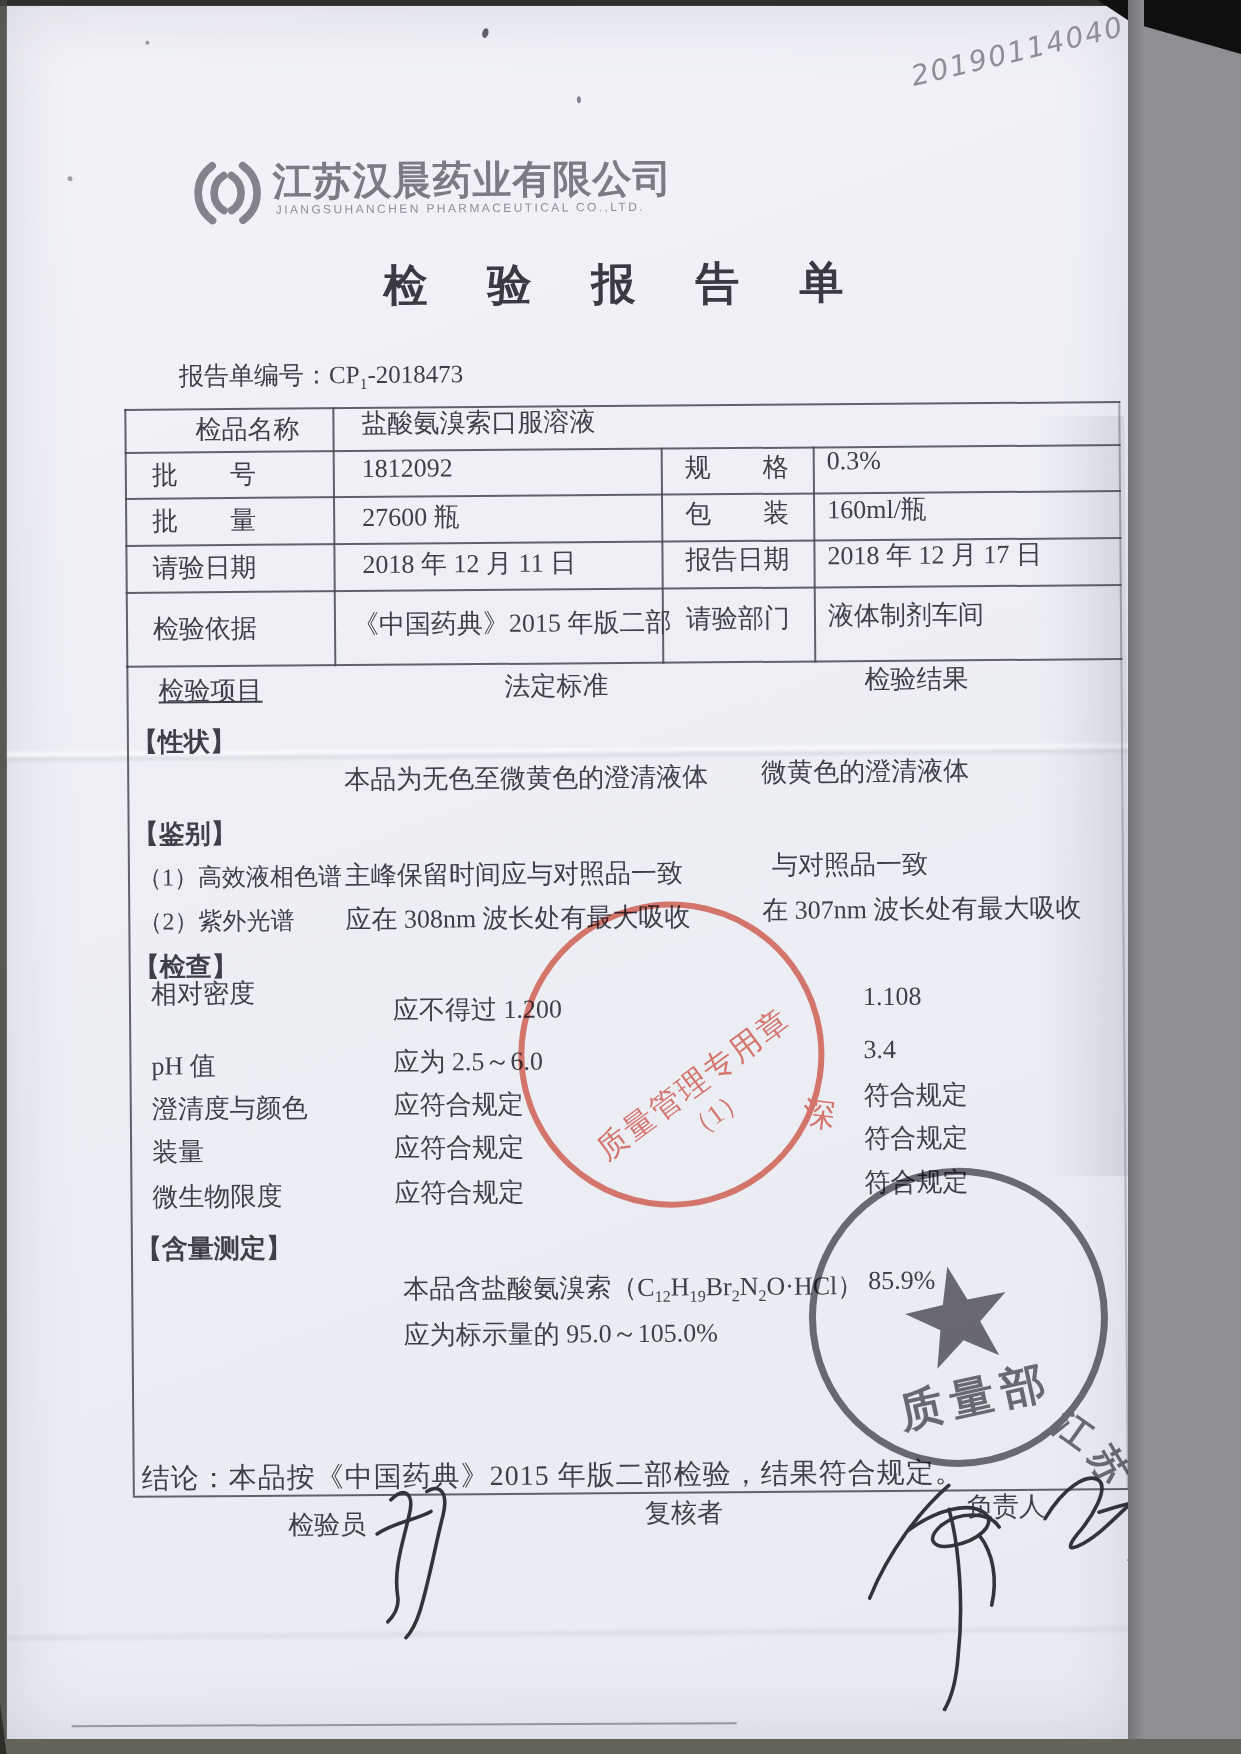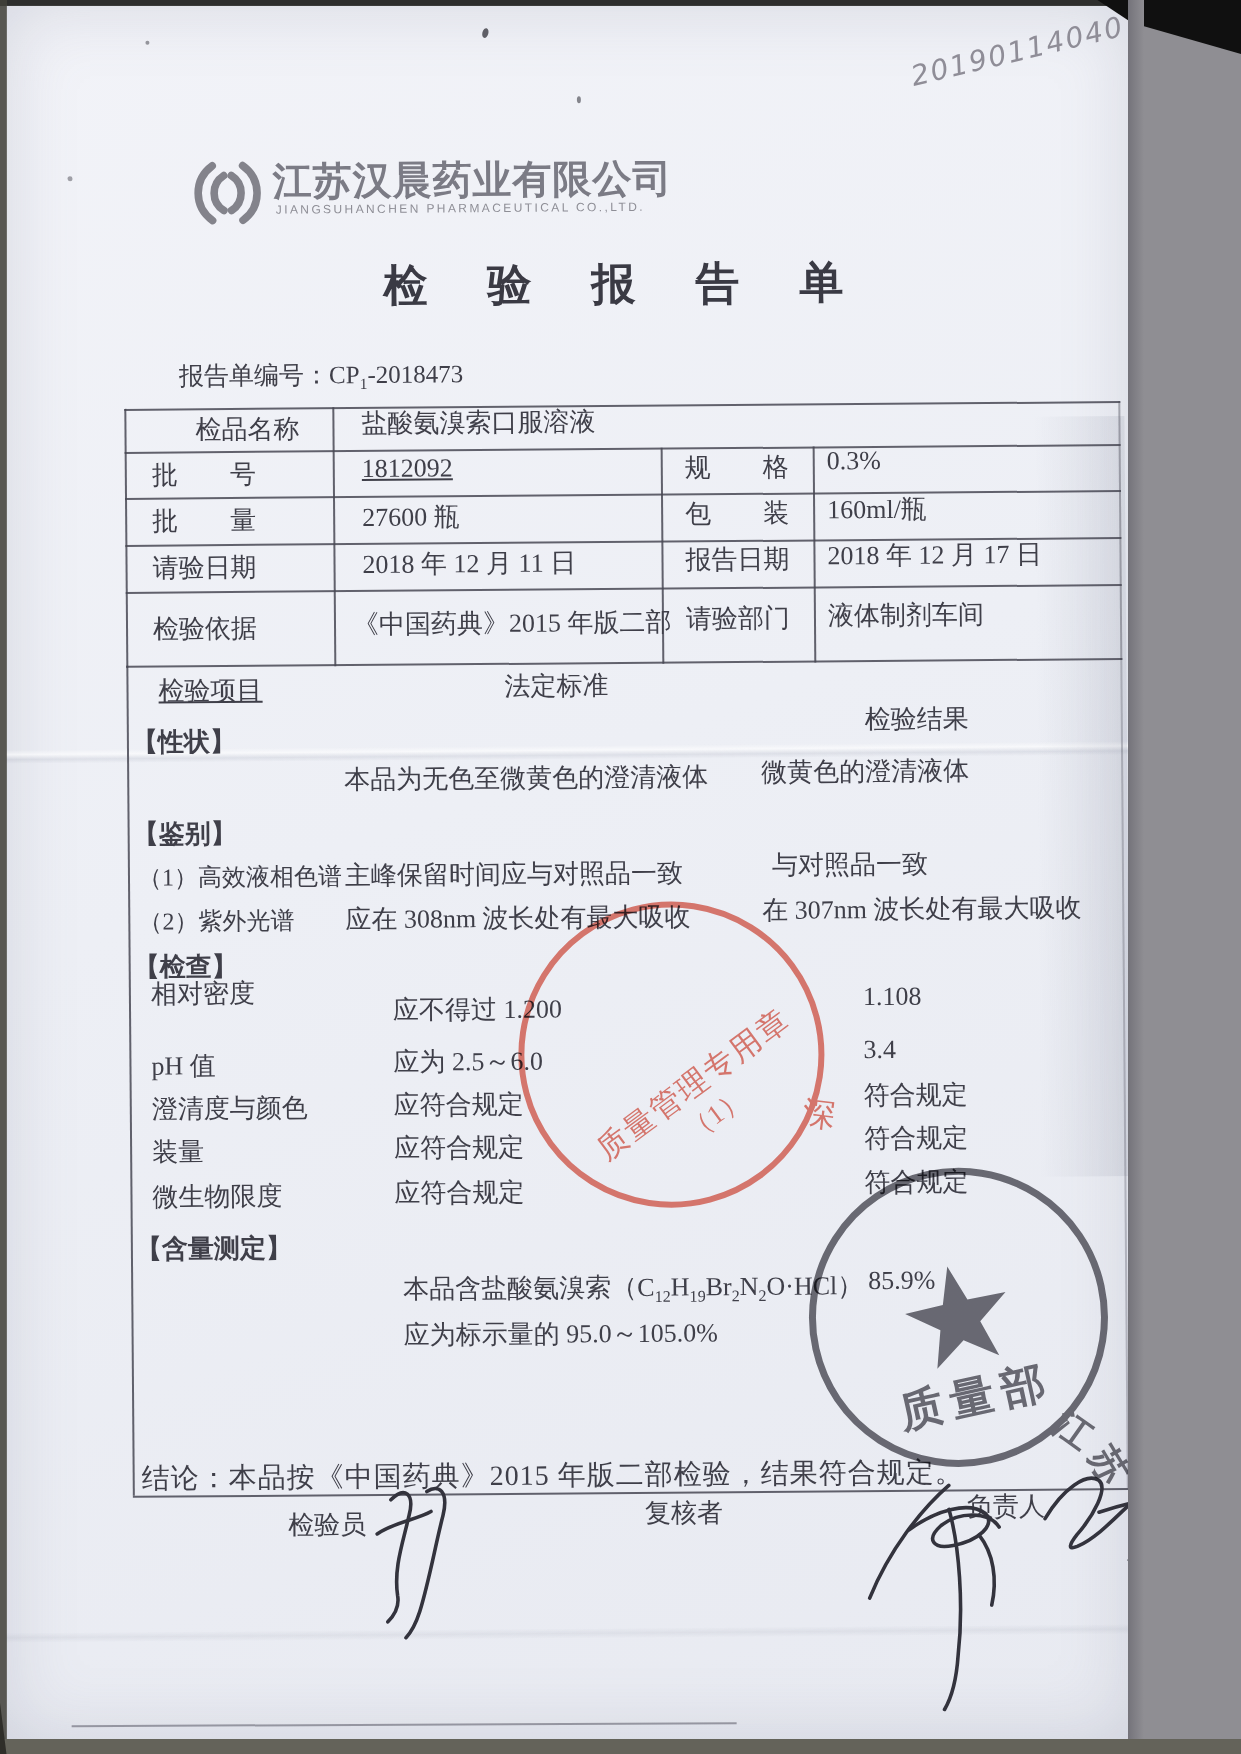--- a/index.html
+++ b/index.html
@@ -68,42 +68,42 @@
     <div class="vl" style="left:1122px;top:405px;height:259px;opacity:.5;"></div>
 
     <div class="vl" style="left:128px;top:662px;height:830px;"></div>
     <div class="vl" style="left:1122px;top:662px;height:830px;opacity:.35;"></div>
     <div class="hl" style="left:128px;top:1492px;width:996px;"></div>
 
     <div class="t" style="left:155px;top:409px;margin-left:44px;">检品名称</div>
     <div class="t" style="left:365px;top:404px;">盐酸氨溴索口服溶液</div>
 
     <div class="t" style="left:155px;top:454px;">批　　号</div>
-    <div class="t" style="left:365px;top:452px;text-decoration:underline;">1812092</div>
+    <div class="t" style="left:365px;top:452px;">1812092</div>
     <div class="t" style="left:664px;top:451px;width:152px;text-align:center;">规　　格</div>
     <div class="t" style="left:830px;top:448px;">0.3%</div>
 
     <div class="t" style="left:155px;top:500px;">批　　量</div>
     <div class="t" style="left:365px;top:498px;">27600 瓶</div>
     <div class="t" style="left:664px;top:497px;width:152px;text-align:center;">包　　装</div>
     <div class="t" style="left:830px;top:494px;">160ml/瓶</div>
 
     <div class="t" style="left:155px;top:547px;">请验日期</div>
     <div class="t" style="left:365px;top:545px;">2018 年 12 月 11 日</div>
     <div class="t" style="left:664px;top:543px;width:152px;text-align:center;">报告日期</div>
     <div class="t" style="left:830px;top:540px;">2018 年 12 月 17 日</div>
 
     <div class="t" style="left:155px;top:608px;">检验依据</div>
     <div class="t" style="left:355px;top:605px;">《中国药典》2015 年版二部</div>
     <div class="t" style="left:664px;top:602px;width:152px;text-align:center;">请验部门</div>
     <div class="t" style="left:830px;top:600px;">液体制剂车间</div>
 
     <div class="t" style="left:160px;top:670px;text-decoration:underline;">检验项目</div>
     <div class="t" style="left:506px;top:668px;">法定标准</div>
-    <div class="t" style="left:866px;top:704px;">检验结果</div>
+    <div class="t" style="left:866px;top:664px;">检验结果</div>
 
     <div class="t hd" style="left:133px;top:721px;">【性状】</div>
     <div class="t" style="left:345px;top:760px;">本品为无色至微黄色的澄清液体</div>
     <div class="t" style="left:762px;top:756px;">微黄色的澄清液体</div>
 
     <div class="t hd" style="left:133px;top:813px;">【鉴别】</div>
     <div class="t" style="left:138px;top:858px;font-size:24px;">（1）高效液相色谱</div>
     <div class="t" style="left:345px;top:856px;">主峰保留时间应与对照品一致</div>
     <div class="t" style="left:772px;top:849px;">与对照品一致</div>
     <div class="t" style="left:138px;top:902px;font-size:24px;">（2）紫外光谱</div>

